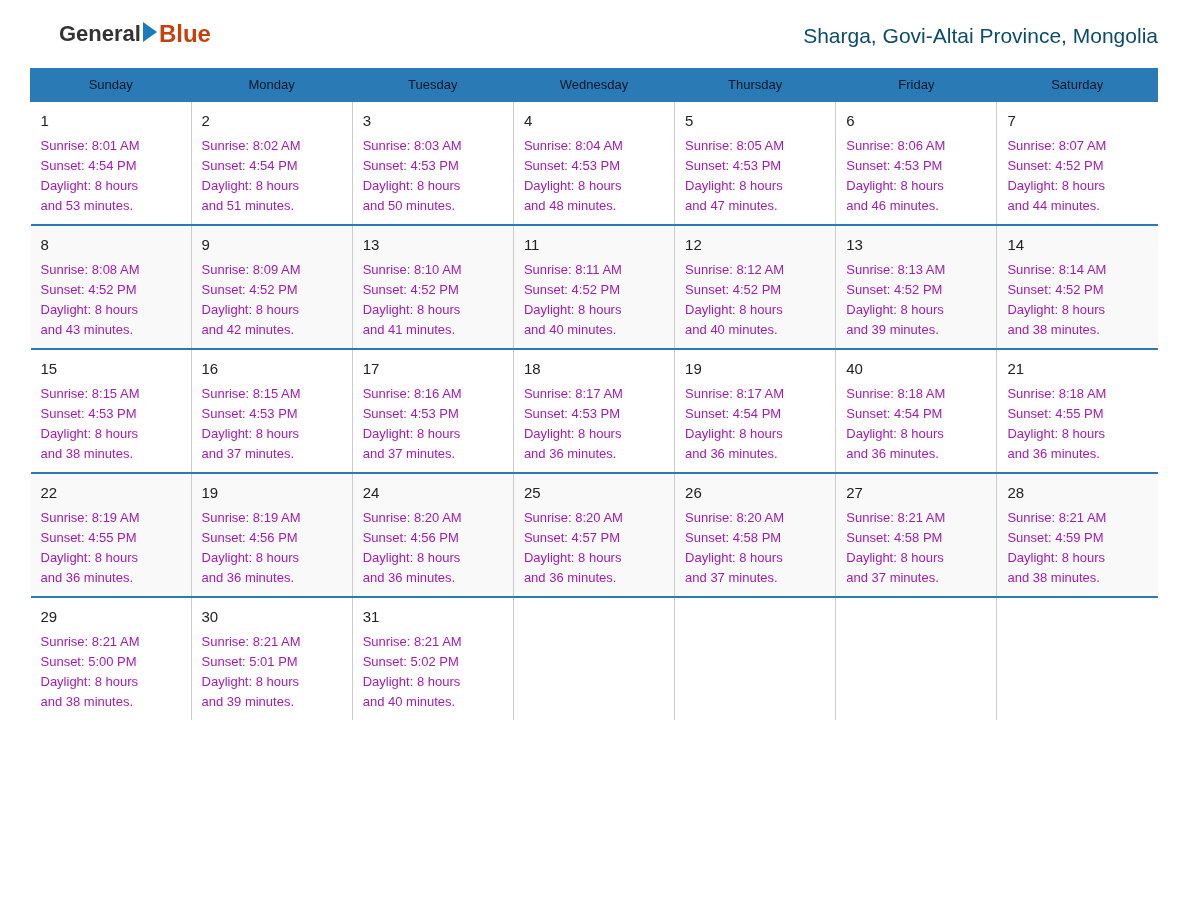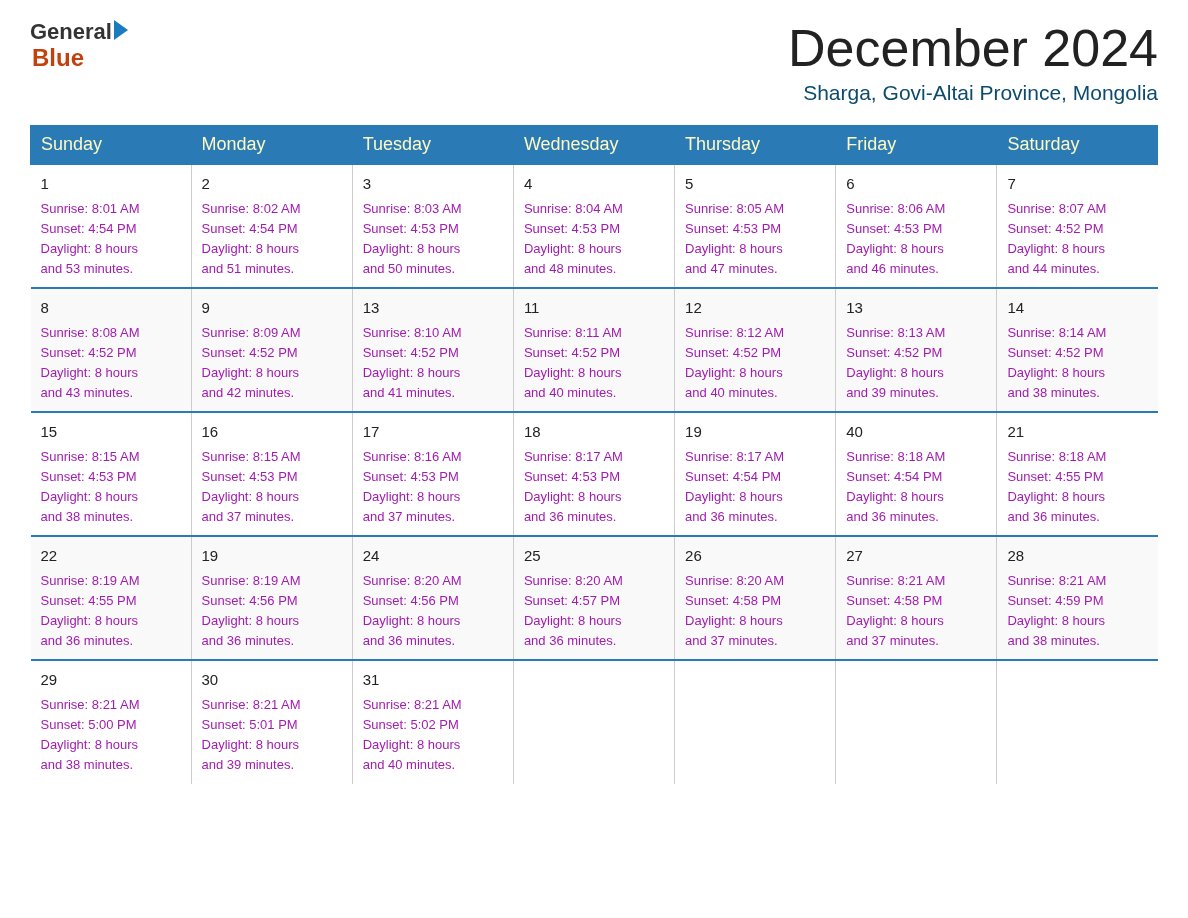--- a/index.html
+++ b/index.html
@@ -30,21 +30,22 @@
       width: 0;
       height: 0;
       border-left: 14px solid #1a7bbf;
       border-top: 10px solid transparent;
       border-bottom: 10px solid transparent;
       margin-left: 2px;
       margin-top: -4px;
     }
     .logo-wrapper {
       display: flex;
-      flex-direction: column;
+      flex-direction: row;
+      margin-left: 29px;
     }
     .logo-line1 {
       display: flex;
       align-items: center;
     }
     .logo-line2 {
       color: #c2410c;
       font-size: 24px;
       font-weight: bold;
       margin-left: 2px;
@@ -63,24 +64,24 @@
       color: #0c4a6e;
       margin-top: 4px;
     }
     table {
       width: 100%;
       border-collapse: collapse;
       font-size: 13.5px;
     }
     thead tr th {
       background-color: #2a7ab5;
-      color: #fef9c3;
+      color: #0f172a;
       padding: 8px 10px;
-      text-align: left;
-      font-size: 18px;
+      text-align: center;
+      font-size: 13px;
       font-weight: normal;
       border: 1px solid #2a7ab5;
     }
     tbody tr {
       border-top: 2px solid #2a7ab5;
     }
     tbody tr td {
       vertical-align: top;
       padding: 8px 10px;
       border-right: 1px solid #ccc;
@@ -114,21 +115,20 @@
   <div class="logo">
     <div class="logo-wrapper">
       <div class="logo-line1">
         <span class="logo-text">General</span>
         <div class="logo-triangle"></div>
       </div>
       <div class="logo-line2">Blue</div>
     </div>
   </div>
   <div class="title-block">
-    <div class="month-title">December 2024</div>
     <div class="location">Sharga, Govi-Altai Province, Mongolia</div>
   </div>
 </div>
 
 <table>
   <thead>
     <tr>
     <th>Sunday</th>
         <th>Monday</th>
         <th>Tuesday</th>

